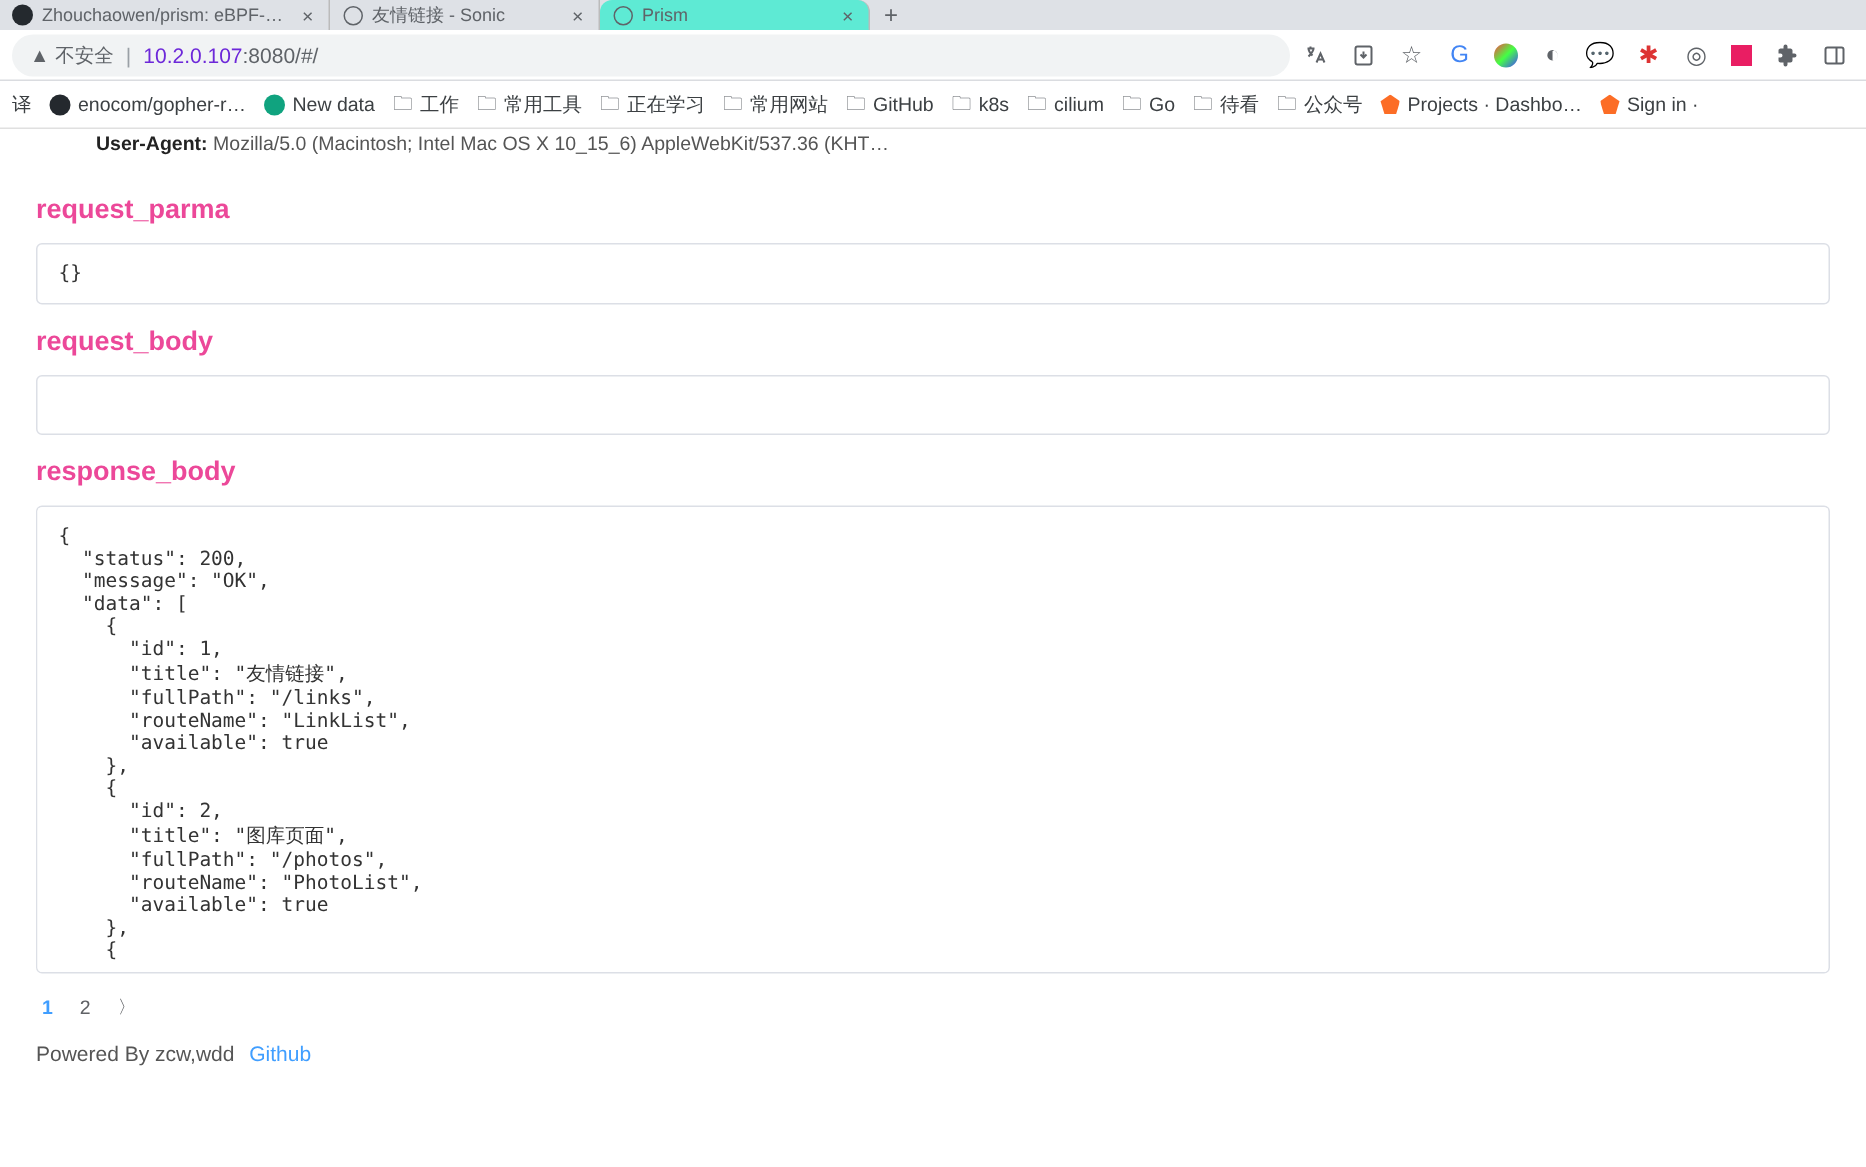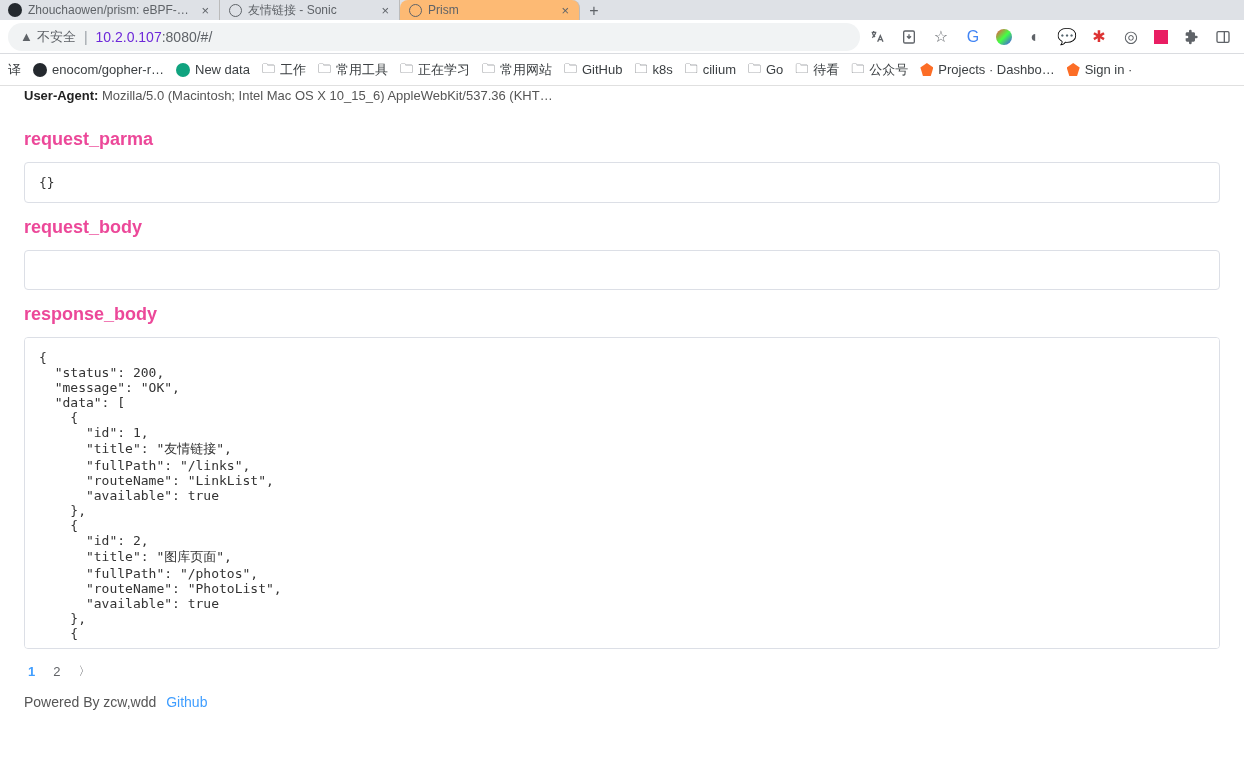--- a/index.html
+++ b/index.html
@@ -1,21 +1,21 @@
 <!DOCTYPE html>
 <html><head>
 <meta charset="utf-8">
 <style>
 * { margin: 0; padding: 0; box-sizing: border-box; }
 body { font-family: -apple-system, BlinkMacSystemFont, "Segoe UI", sans-serif; background: #fff; color: #333; width: 1244px; height: 778px; overflow: hidden; }
 
 
 .tab-strip { display: flex; background: #dee1e6; height: 20px; align-items: flex-end; padding-left: 0; }
 .tab { display: flex; align-items: center; height: 20px; padding: 0 8px; font-size: 12px; color: #5f6368; border-right: 1px solid #bbb; gap: 6px; max-width: 220px; min-width: 180px; position: relative; }
-.tab.active { background: #fdba74; border-top-left-radius: 8px; border-top-right-radius: 8px; }
+.tab.active { background: #5eead4; border-top-left-radius: 8px; border-top-right-radius: 8px; }
 .tab .favicon { width: 14px; height: 14px; display: inline-flex; align-items: center; justify-content: center; font-size: 11px; }
 .tab .tab-title { flex: 1; white-space: nowrap; overflow: hidden; text-overflow: ellipsis; }
 .tab .close { font-size: 13px; color: #5f6368; cursor: pointer; padding: 0 2px; }
 .new-tab { width: 28px; display: flex; align-items: center; justify-content: center; font-size: 16px; color: #5f6368; cursor: pointer; }
 
 .addr-bar { display: flex; align-items: center; height: 34px; background: #fff; border-bottom: 1px solid #dadce0; padding: 0 8px; gap: 8px; }
 .omnibox { flex: 1; display: flex; align-items: center; background: #f1f3f4; border-radius: 16px; height: 28px; padding: 0 12px; gap: 8px; font-size: 14px; }
 .omnibox .warn { display: flex; align-items: center; gap: 4px; color: #5f6368; font-size: 13px; }
 .omnibox .sep { color: #9aa0a6; }
 .omnibox .url-host { color: #6d28d9; }
@@ -23,21 +23,21 @@
 .toolbar-icons { display: flex; align-items: center; gap: 14px; color: #5f6368; font-size: 16px; padding-right: 4px; }
 .toolbar-icons span { cursor: pointer; display: inline-flex; width: 18px; height: 18px; align-items: center; justify-content: center; }
 
 .bookmarks { display: flex; align-items: center; height: 32px; background: #fff; border-bottom: 1px solid #e0e0e0; padding: 0 8px; gap: 12px; font-size: 13px; color: #3c4043; overflow: hidden; }
 .bookmarks .bm { display: flex; align-items: center; gap: 5px; cursor: pointer; white-space: nowrap; }
 .bookmarks .folder-icon { color: #5f6368; font-size: 13px; }
 
 
 .page { padding: 0 24px; height: calc(778px - 20px - 34px - 32px); overflow-y: auto; }
 .ua-line { font-size: 13px; color: #555; padding: 2px 0 12px 0; white-space: nowrap; overflow: hidden; text-overflow: ellipsis; }
-.ua-line b { color: #222; font-weight: 600; }
+.ua-line b { color: #222; font-weight: 600; margin-left: 40px; }
 
 .section-title { font-size: 18px; font-weight: 600; color: #ec4899; margin: 14px 0 12px 0; }
 .code-box { border: 1px solid #dcdfe6; border-radius: 4px; padding: 12px 14px; font-family: Menlo, Consolas, monospace; font-size: 13px; color: #333; background: #fff; min-height: 40px; white-space: pre; overflow: auto; }
 .code-box.tall { height: 312px; overflow-y: scroll; position: relative; }
 
 .pagination { display: flex; align-items: center; gap: 18px; padding: 14px 4px 6px 4px; font-size: 13px; }
 .pagination .pg { cursor: pointer; color: #606266; }
 .pagination .pg.active { color: #409eff; font-weight: 600; }
 .pagination .next { cursor: pointer; color: #606266; font-size: 12px; }
 

